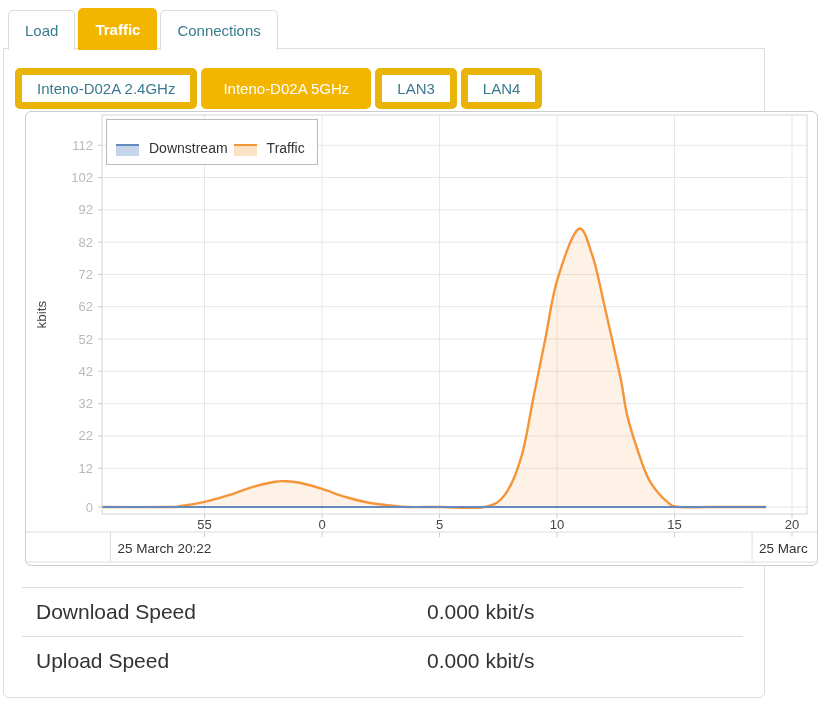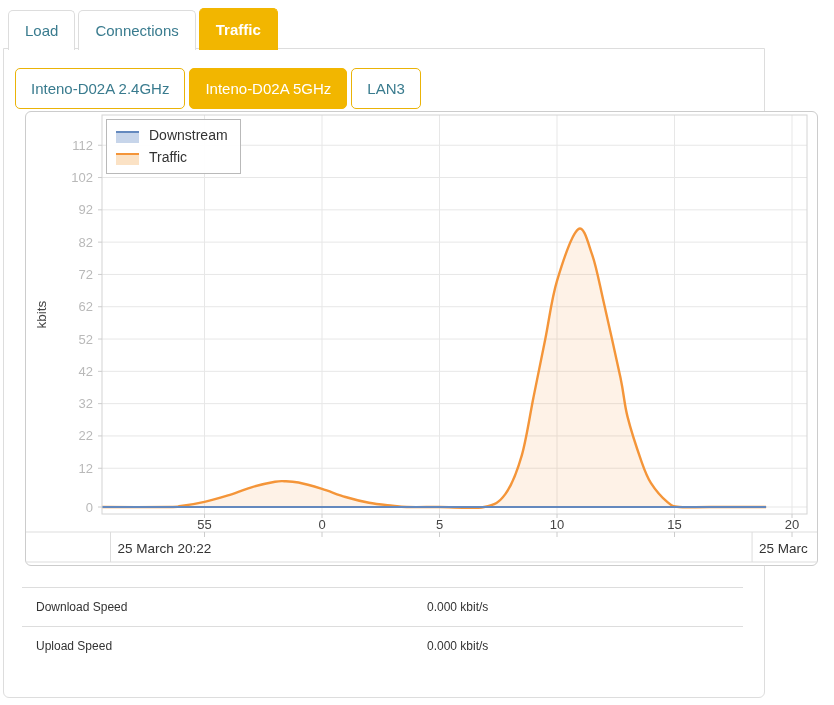--- a/index.html
+++ b/index.html
@@ -13,57 +13,58 @@
     border-radius:5px 5px 0 0;margin-right:3px;cursor:pointer;}
   .main-tab.active{height:42px;background:#F2B600;border-color:#F2B600;color:#fff;font-weight:bold;}
 
   
   .panel{position:absolute;left:3px;right:3px;top:48px;bottom:7px;box-sizing:border-box;
     border:1px solid #ddd;border-radius:0 0 6px 6px;background:#fff;}
 
   
   .device-tabs{display:flex;gap:4px;margin:19px 0 0 11px;}
   .device-tab{box-sizing:border-box;height:41px;display:flex;align-items:center;padding:0 15px;
-    font-size:15px;color:#397B8E;background:#fff;border:1px solid #eab308;border-radius:5px;cursor:pointer;}
+    font-size:15px;color:#397B8E;background:#fff;border:7px solid #eab308;border-radius:5px;cursor:pointer;}
   .device-tab.active{background:#F2B600;border-color:#F2B600;color:#fff;font-weight:normal;}
 
   
   .chart-card{position:relative;box-sizing:content-box;margin:2px 0 0 21px;width:791px;height:453px;
     border:1px solid #ccc;border-radius:6px;overflow:hidden;background:#fff;}
   .chart-card svg{display:block;}
   .legend{position:absolute;top:7px;left:80px;border:1px solid #b9b9b9;background:rgba(255,255,255,.93);
-    padding:7px 12px 8px 9px;display:flex;flex-direction:column;gap:6px;}
+    padding:20px 12px 8px 9px;display:flex;gap:6px;}
   .legend-item{display:flex;align-items:center;gap:10px;font-size:14px;color:#333;}
   .swatch{position:relative;width:23px;height:15px;flex:0 0 auto;}
   .swatch .sw-line{position:absolute;left:0;right:0;top:3px;height:2px;}
   .swatch .sw-fill{position:absolute;left:0;right:0;top:5px;bottom:0;}
 
   
   .stats{position:absolute;left:18px;right:21px;top:538px;}
-  .stat-row{display:flex;border-top:1px solid #ddd;padding:12px 0 12px 14px;font-size:12px;color:#333;}
+  .stat-row{display:flex;border-top:1px solid #ddd;padding:12px 0 12px 14px;font-size:21px;color:#333;}
   .stat-label{width:391px;flex:0 0 auto;}
   .stat-value{flex:1;}
 </style>
 </head>
 <body>
 
 <div class="root">
 
   <div class="main-tabs">
     <div class="main-tab">Load</div>
+    <div class="main-tab active">Traffic</div>
     <div class="main-tab">Connections</div>
-    <div class="main-tab active">Traffic</div>
   </div>
 
   <div class="panel">
 
     <div class="device-tabs">
       <div class="device-tab">Inteno-D02A 2.4GHz</div>
       <div class="device-tab active">Inteno-D02A 5GHz</div>
       <div class="device-tab">LAN3</div>
+      <div class="device-tab">LAN4</div>
     </div>
 
     <div class="chart-card">
       <svg width="791" height="453" viewBox="0 0 791 453">
           <line x1="76" x2="781" y1="395" y2="395" stroke="#E7E7E7"></line>
           <line x1="76" x2="781" y1="356.24" y2="356.24" stroke="#E7E7E7"></line>
           <line x1="76" x2="781" y1="323.94" y2="323.94" stroke="#E7E7E7"></line>
           <line x1="76" x2="781" y1="291.64" y2="291.64" stroke="#E7E7E7"></line>
           <line x1="76" x2="781" y1="259.34000000000003" y2="259.34000000000003" stroke="#E7E7E7"></line>
           <line x1="76" x2="781" y1="227.04" y2="227.04" stroke="#E7E7E7"></line>

